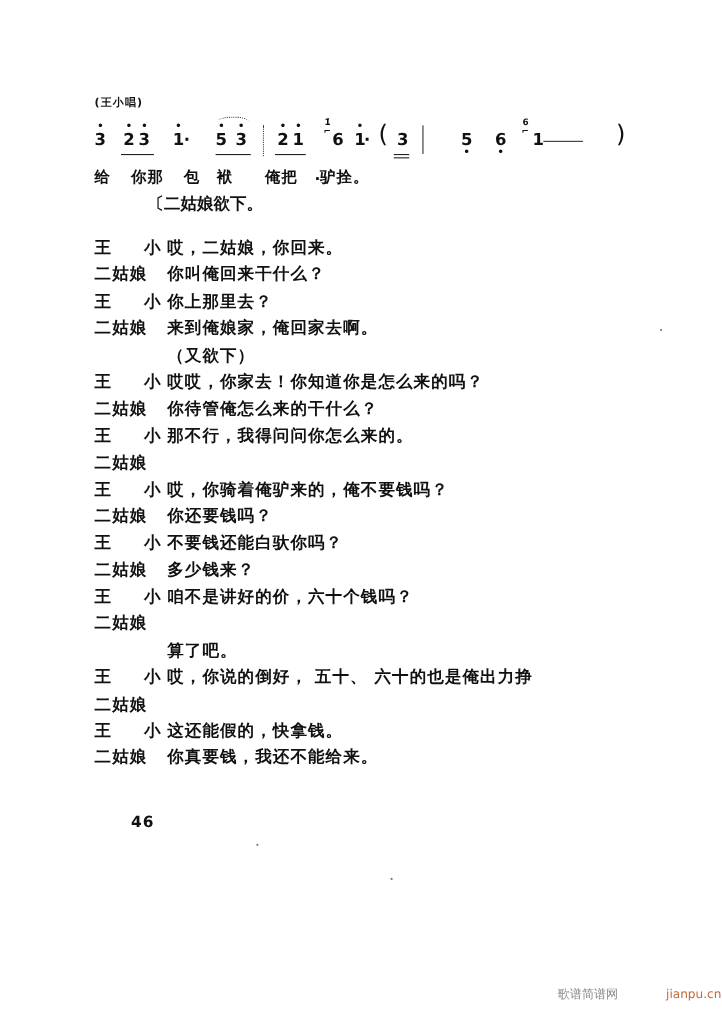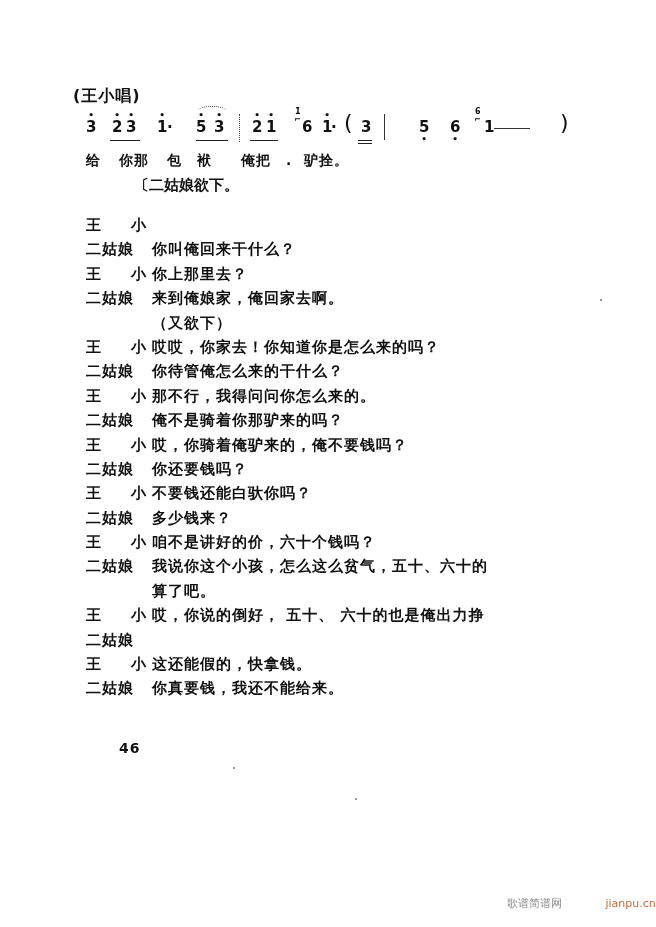--- a/index.html
+++ b/index.html
@@ -6,22 +6,22 @@
   body {
     width: 656px; height: 927px;
     background: #ffffff;
     position: relative;
     overflow: hidden;
     font-family: "DejaVu Sans", sans-serif;
     color: #111111;
   }
   .page { position: absolute; inset: 0; }
   .singer-label {
-    position: absolute; left: 73px; top: 86px;
-    font-size: 16px; font-weight: bold; letter-spacing: 1px;
+    position: absolute; left: 86px; top: 86px;
+    font-size: 10px; font-weight: bold; letter-spacing: 1px;
   }
   .notation {
     position: absolute; left: 86px; top: 110px; height: 34px; width: 500px;
     font-family: "DejaVu Sans", sans-serif; font-weight: bold; font-size: 15px;
   }
   .note {
     position: absolute; top: 8px; display: inline-block; text-align: center;
   }
   .note .dot-above {
     position: absolute; top: -7px; left: 50%; transform: translateX(-50%);
@@ -113,31 +113,32 @@
       <div class="dash-line" style="left:408px;top:18px;width:36px;"></div>
     </div>
 
   <div class="lyrics" id="lyrics">
       <span style="left: 0px;">给</span>
       <span style="left: 33px;">你那</span>
       <span style="left: 81px;">包</span>
       <span style="left: 111px;">袱</span>
       <span style="left: 155px;">俺把</span>
       <span style="left: 200px;">.</span>
-      <span style="left: 218px;">驴拴。</span>
+      <span style="left: 205px;">驴拴。</span>
     </div>
 
   <div class="stage-dir">〔二姑娘欲下。</div>
 
   <div class="dialogue" id="dialogue">
       <div class="row">
         <span class="speaker">
           <span>王</span>
           <span>小</span>
         </span>
+        <span class="line">哎，二姑娘，你回来。</span>
       </div>
       <div class="row">
         <span class="speaker three">
           <span>二姑娘</span>
         </span>
         <span class="line">你叫俺回来干什么？</span>
       </div>
       <div class="row">
         <span class="speaker">
           <span>王</span>
@@ -172,21 +173,20 @@
         <span class="speaker">
           <span>王</span>
           <span>小</span>
         </span>
         <span class="line">那不行，我得问问你怎么来的。</span>
       </div>
       <div class="row">
         <span class="speaker three">
           <span>二姑娘</span>
         </span>
-        <span class="line">俺不是骑着你那驴来的吗？</span>
       </div>
       <div class="row">
         <span class="speaker">
           <span>王</span>
           <span>小</span>
         </span>
         <span class="line">哎，你骑着俺驴来的，俺不要钱吗？</span>
       </div>
       <div class="row">
         <span class="speaker three">
@@ -211,21 +211,20 @@
         <span class="speaker">
           <span>王</span>
           <span>小</span>
         </span>
         <span class="line">咱不是讲好的价，六十个钱吗？</span>
       </div>
       <div class="row">
         <span class="speaker three">
           <span>二姑娘</span>
         </span>
-        <span class="line">我说你这个小孩，怎么这么贫气，五十、六十的</span>
       </div>
       <div class="row">
         <span class="speaker"></span>
         <span class="line">算了吧。</span>
       </div>
       <div class="row">
         <span class="speaker">
           <span>王</span>
           <span>小</span>
         </span>

